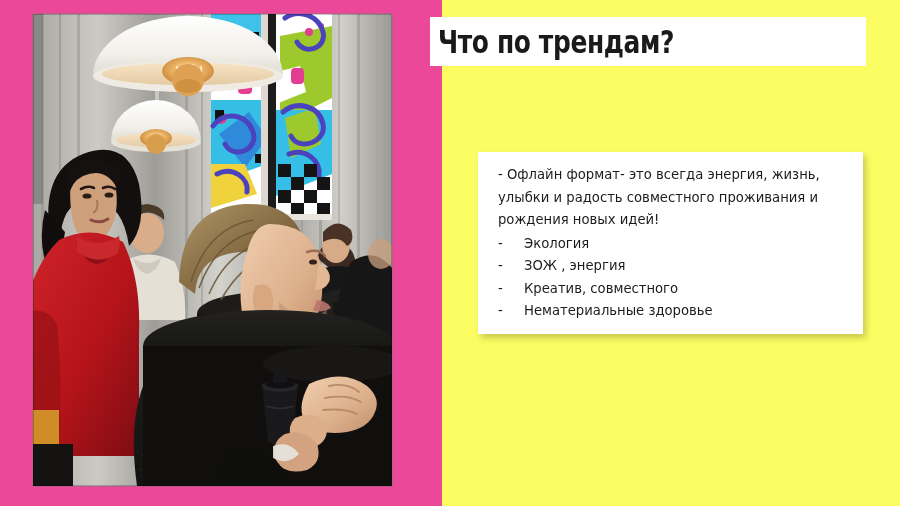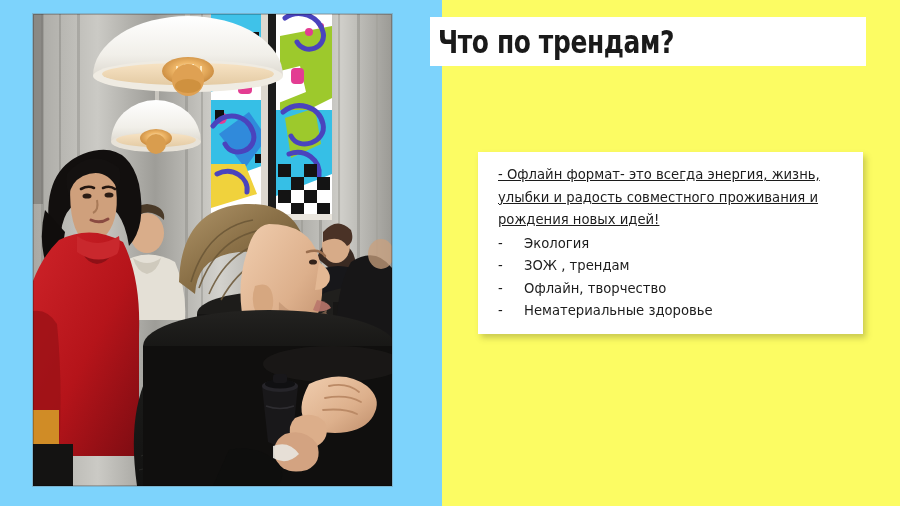--- a/index.html
+++ b/index.html
@@ -9,21 +9,21 @@
     background: #ffffff;
   }
   body {
     font-family: "Liberation Sans", sans-serif;
   }
 
   .slide {
     position: relative;
     width: 900px;
     height: 506px;
-    background: #7dd3fc;
+    background: #ec4899;
     overflow: hidden;
   }
 
   
   .yellow-panel {
     position: absolute;
     left: 442px;
     top: 0;
     width: 458px;
     height: 506px;
@@ -70,21 +70,20 @@
   }
   .content-inner {
     padding: 12px 14px 10px 20px;
     font-family: "DejaVu Sans", sans-serif;
     font-size: 13.2px;
     line-height: 22.5px;
     color: #1c1c1c;
   }
   .intro-para {
     margin: 0 0 1px 0;
-    text-decoration: underline;
   }
   .bullet-list {
     list-style: none;
     margin: 0;
     padding: 0;
   }
   .bullet-list li {
     display: flex;
     align-items: baseline;
   }
@@ -414,25 +413,25 @@
   <div class="content-card">
     <div class="content-inner">
       <p class="intro-para">- Офлайн формат- это всегда энергия, жизнь, улыбки и радость совместного проживания и рождения новых идей!</p>
       <ul class="bullet-list">
         <li>
           <span class="dash-marker">-</span>
           <span>Экология</span>
         </li>
         <li>
           <span class="dash-marker">-</span>
-          <span>ЗОЖ , трендам</span>
+          <span>ЗОЖ , энергия</span>
         </li>
         <li>
           <span class="dash-marker">-</span>
-          <span>Офлайн, творчество</span>
+          <span>Креатив, совместного</span>
         </li>
         <li>
           <span class="dash-marker">-</span>
           <span>Нематериальные здоровье</span>
         </li>
       </ul>
     </div>
   </div>
 
 </div>

